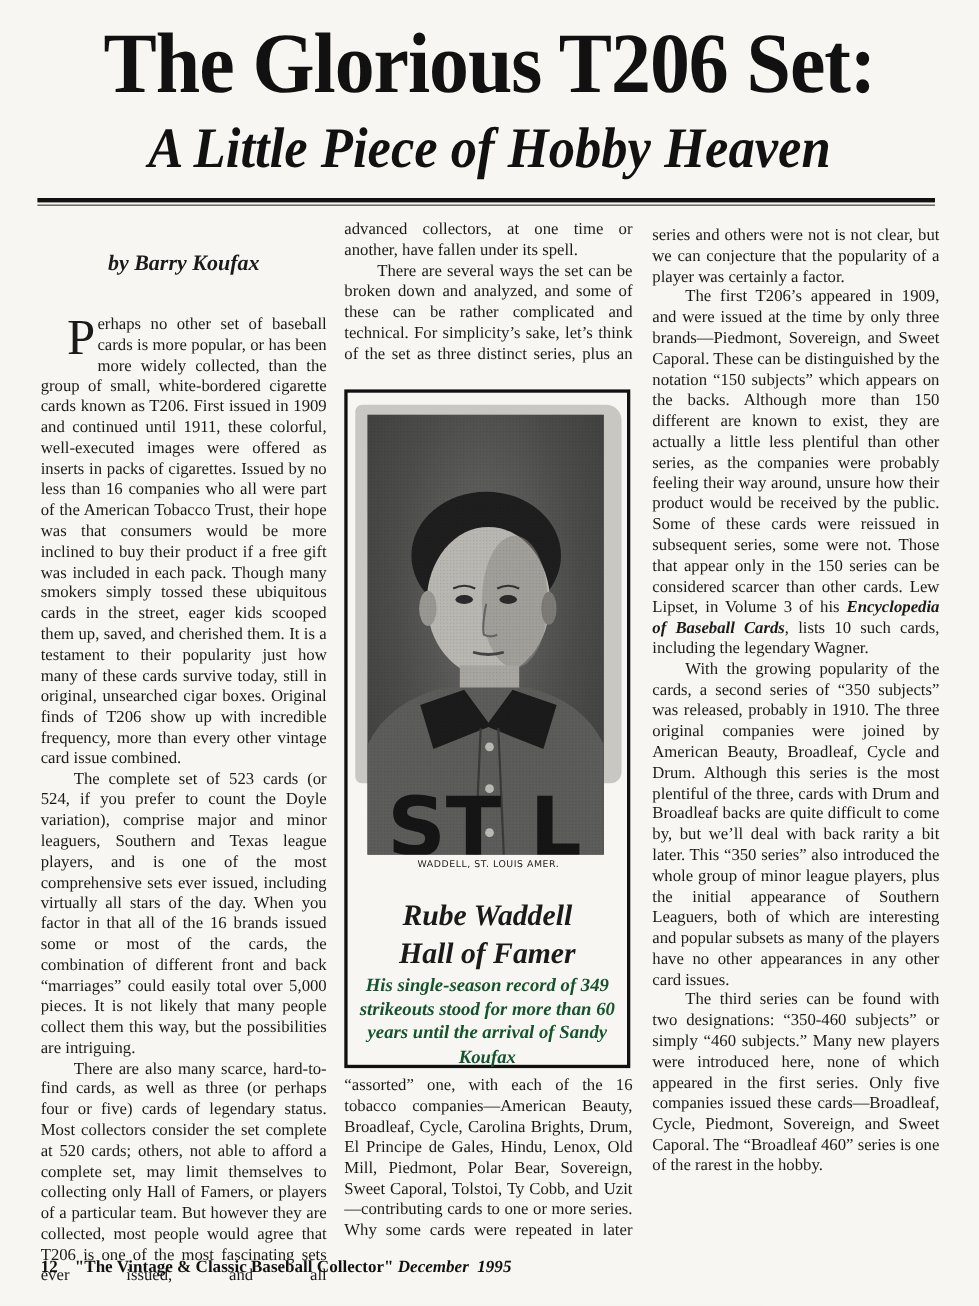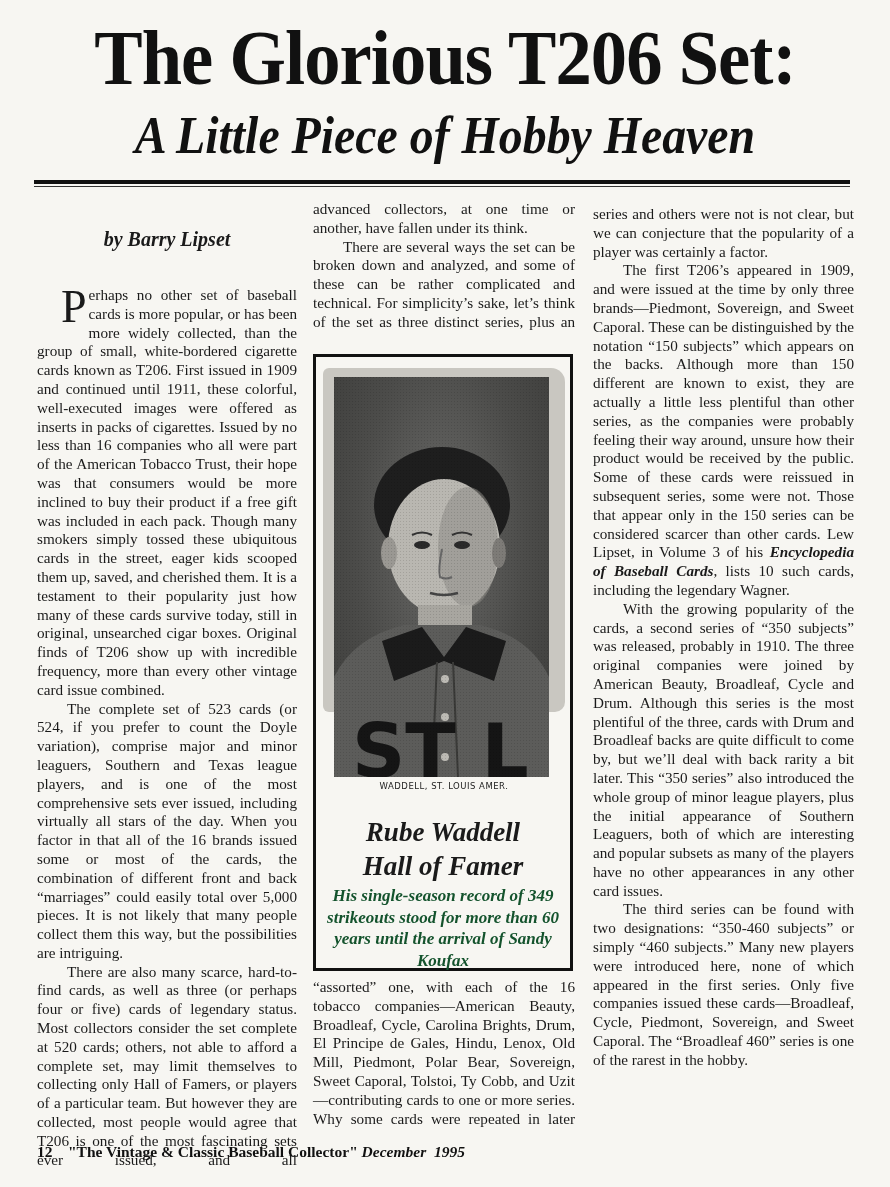--- a/index.html
+++ b/index.html
@@ -97,30 +97,30 @@
   i.book { font-weight: bold; font-style: italic; }
 </style>
 </head>
 <body>
 
 <div class="title">The Glorious T206 Set:</div>
 <div class="subtitle">A Little Piece of Hobby Heaven</div>
 <div class="rule-thick"></div>
 <div class="rule-thin"></div>
 
-<div class="byline">by Barry Lipset</div>
+<div class="byline">by Barry Koufax</div>
 
 <div class="col col1">
   <p class="first-para"><span class="dropcap">P</span><span>erhaps no other set of baseball cards is more popular, or has been more widely collected, than the group of small, white-bordered cigarette cards known as T206. First issued in 1909 and continued until 1911, these colorful, well-executed images were offered as inserts in packs of cigarettes. Issued by no less than 16 companies who all were part of the American Tobacco Trust, their hope was that consumers would be more inclined to buy their product if a free gift was included in each pack. Though many smokers simply tossed these ubiquitous cards in the street, eager kids scooped them up, saved, and cherished them. It is a testament to their popularity just how many of these cards survive today, still in original, unsearched cigar boxes. Original finds of T206 show up with incredible frequency, more than every other vintage card issue combined.</span></p>
   <p class="indent">The complete set of 523 cards (or 524, if you prefer to count the Doyle variation), comprise major and minor leaguers, Southern and Texas league players, and is one of the most comprehensive sets ever issued, including virtually all stars of the day. When you factor in that all of the 16 brands issued some or most of the cards, the combination of different front and back “marriages” could easily total over 5,000 pieces. It is not likely that many people collect them this way, but the possibilities are intriguing.</p>
   <p class="indent" style="text-align-last: justify;">There are also many scarce, hard-to-find cards, as well as three (or perhaps four or five) cards of legendary status. Most collectors consider the set complete at 520 cards; others, not able to afford a complete set, may limit themselves to collecting only Hall of Famers, or players of a particular team. But however they are collected, most people would agree that T206 is one of the most fascinating sets ever issued, and all</p>
 </div>
 
 <div class="col col2">
-  <p>advanced collectors, at one time or another, have fallen under its think.</p>
+  <p>advanced collectors, at one time or another, have fallen under its spell.</p>
   <p class="indent" style="text-align-last: justify;">There are several ways the set can be broken down and analyzed, and some of these can be rather complicated and technical. For simplicity’s sake, let’s think of the set as three distinct series, plus an</p>
 </div>
 
 <div class="figure">
   <div class="card">
     <div class="card-photo">
       <svg width="215" height="400" viewBox="0 0 215 400">
         <defs>
           <pattern id="grain" width="3" height="3" patternUnits="userSpaceOnUse">
             <rect width="3" height="3" fill="transparent"></rect>

